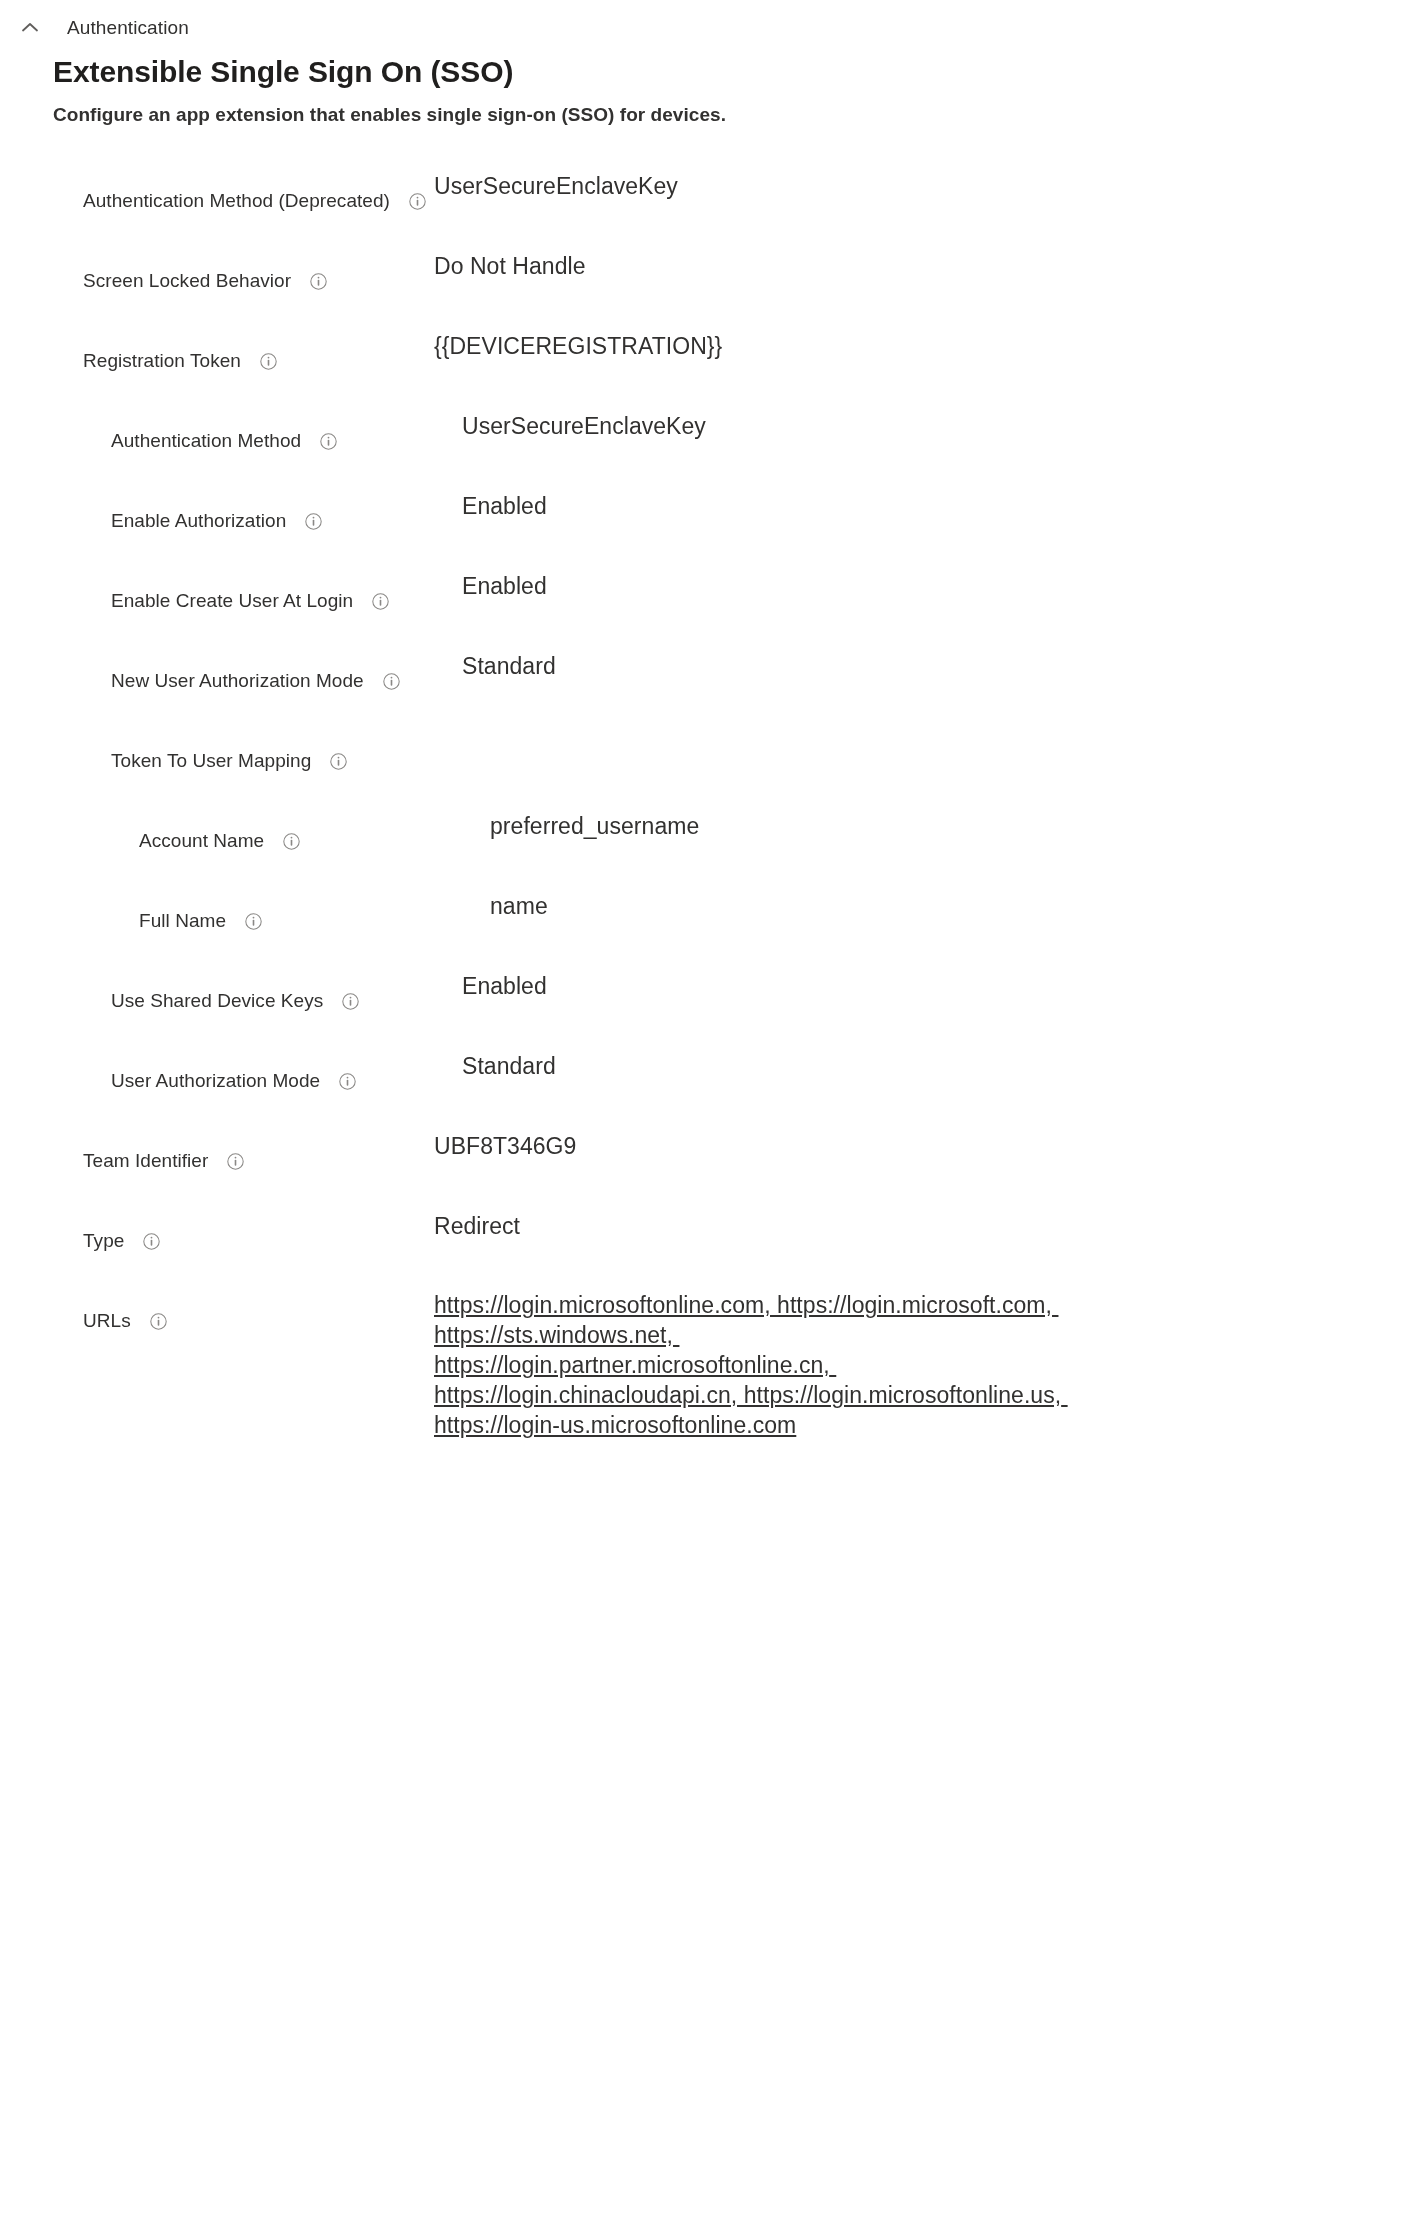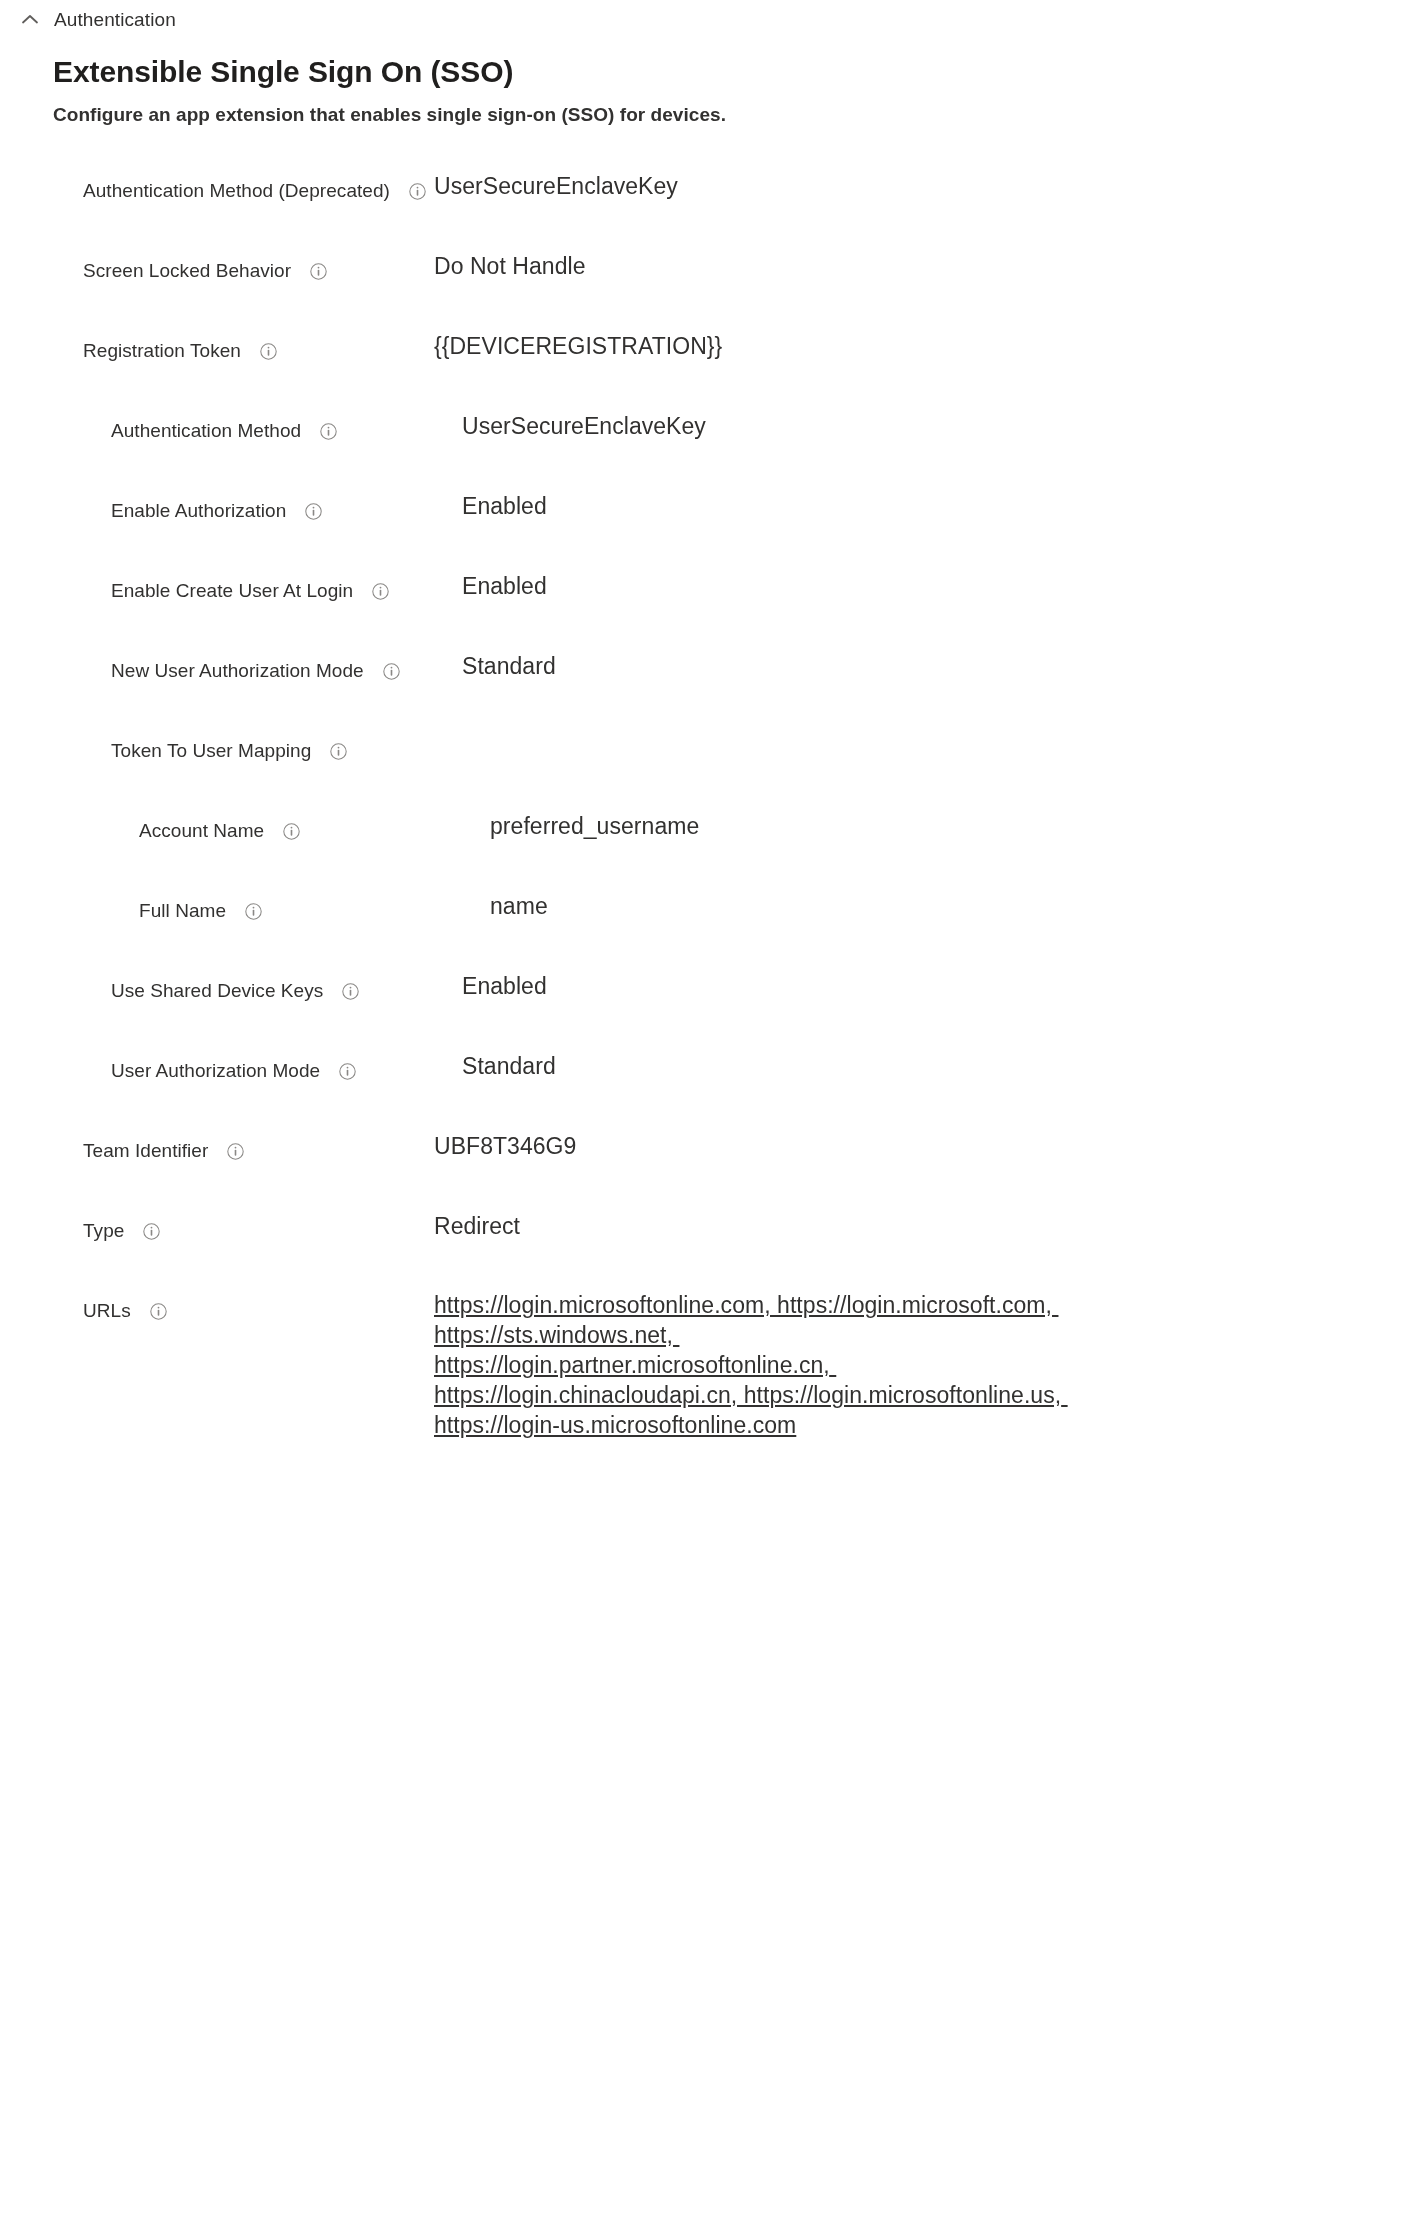--- a/index.html
+++ b/index.html
@@ -16,25 +16,25 @@
     color: #323130;
     -webkit-font-smoothing: antialiased;
     overflow: hidden;
     position: relative;
   }
 
   
   .section-header {
     display: flex;
     align-items: center;
-    gap: 12px;
+    gap: 25px;
     padding: 0;
     position: absolute;
     left: 18px;
-    top: 7px;
+    top: 15px;
     cursor: pointer;
     user-select: none;
     justify-content: flex-end;
   }
   .chevron {
     width: 24px;
     height: 24px;
     display: inline-flex;
     align-items: center;
     justify-content: center;
@@ -80,21 +80,21 @@
     left: 0;
     top: 160px;
     width: 1402px;
   }
   .row {
     position: relative;
     height: 80px;
   }
   .row-label {
     position: absolute;
-    top: 18px;
+    top: 28px;
     display: flex;
     align-items: center;
     gap: 18px;
     white-space: nowrap;
   }
   .row-label-text {
     font-size: 19px;
     line-height: 26px;
     color: #323130;
     font-weight: 400;

